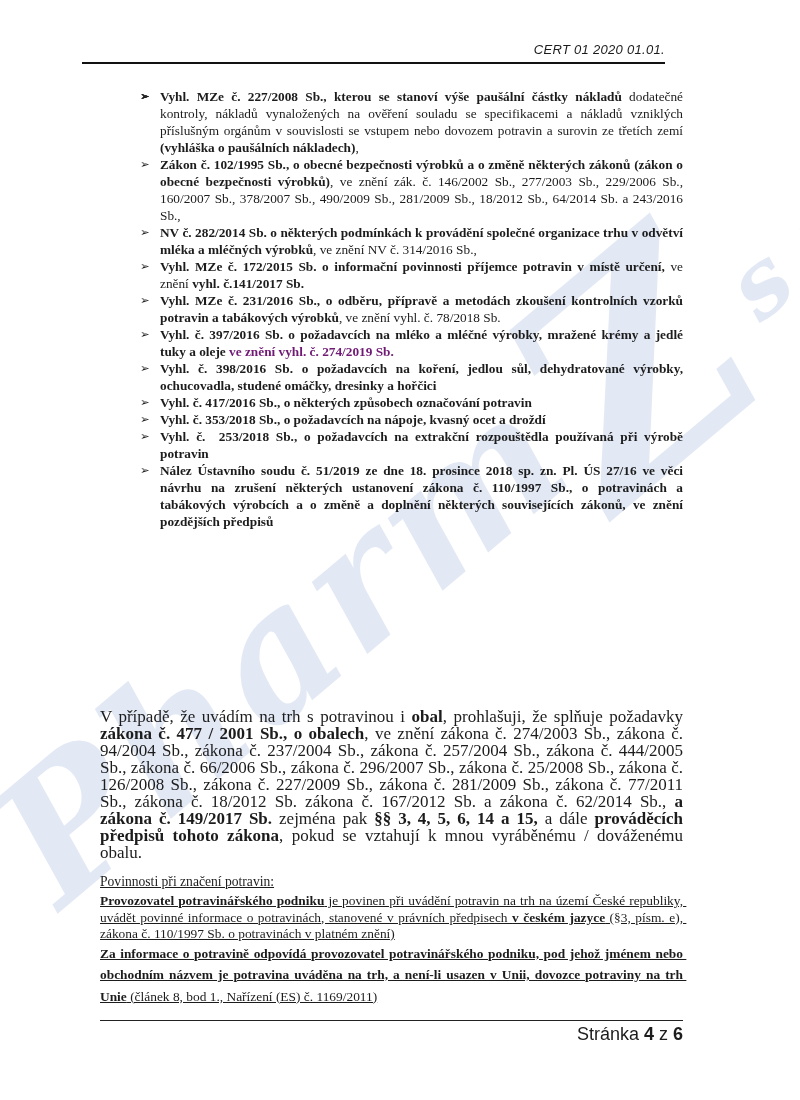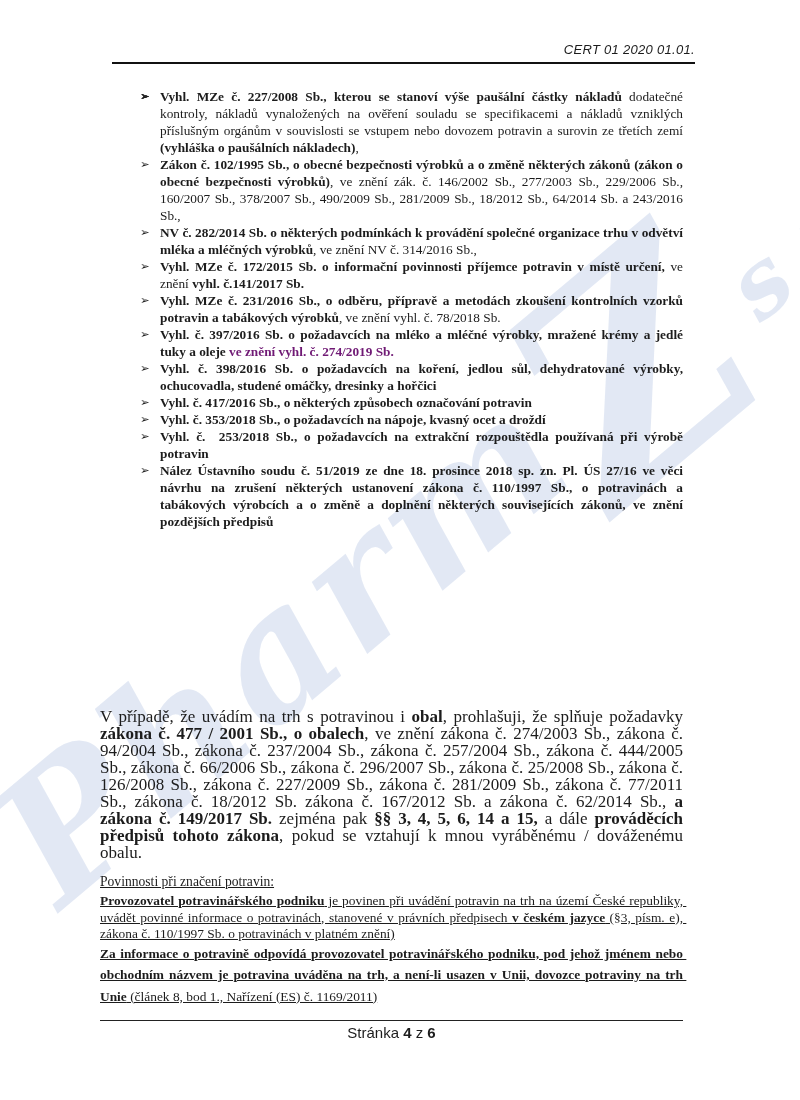--- a/index.html
+++ b/index.html
@@ -23,37 +23,37 @@
     font-style:italic; font-weight:bold;
     opacity:0.55;
     line-height:300px;
     pointer-events:none;
   }
   .wm-main { font-size:175px; letter-spacing:6px; }
   .wm-big  { font-size:290px; vertical-align:-55px; }
   .wm-suffix { font-size:92px; margin-left:22px; }
   
   .header {
-    position:absolute; top:42px; left:112px; width:583px;
+    position:absolute; top:42px; left:82px; width:583px;
     border-bottom:2px solid #111;
     padding-bottom:5px;
     text-align:right;
     font-family:"Liberation Sans", sans-serif;
     font-style:italic;
     font-size:13px;
     letter-spacing:0.3px;
     z-index:2;
   }
   .footer {
     position:absolute; top:1020px; left:100px; width:583px;
     border-top:1.5px solid #222;
     padding-top:3px;
-    text-align:center;
+    text-align:right;
     font-family:"Liberation Sans", sans-serif;
-    font-size:15px;
+    font-size:18px;
     z-index:2;
   }
   
   .reg-list {
     position:absolute; top:88px; left:100px; width:583px;
     list-style:none;
     font-size:13.3px;
     line-height:17px;
     z-index:2;
   }

